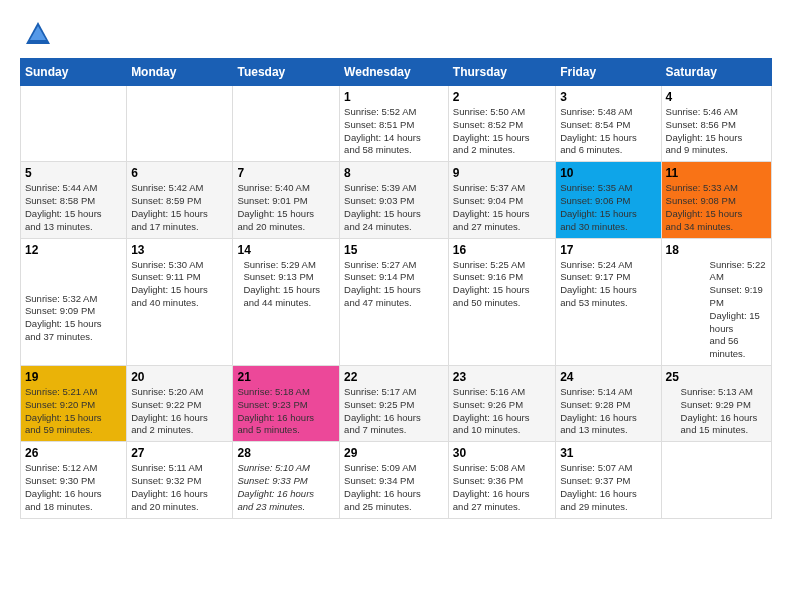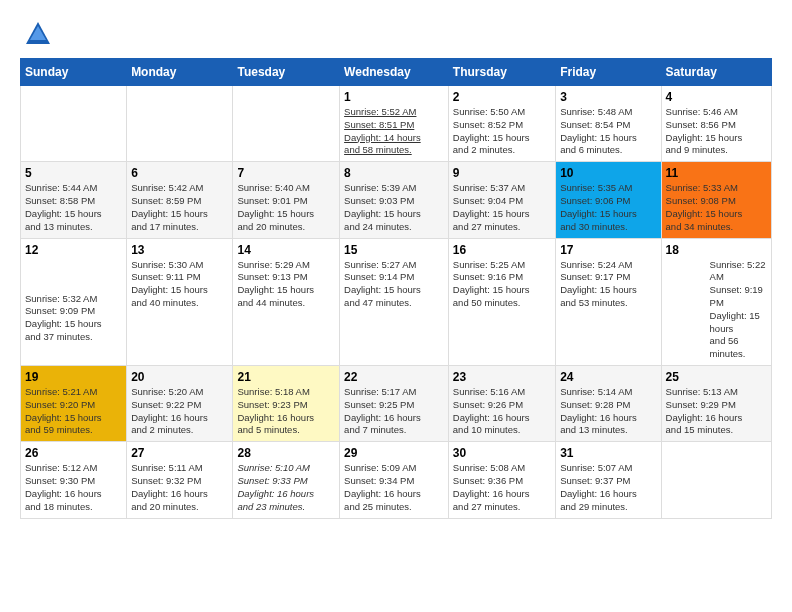--- a/index.html
+++ b/index.html
@@ -123,21 +123,21 @@
         <th>Saturday</th>
       </tr>
   </thead>
   <tbody id="calendar-body">
   <tr>
         <td class="empty-cell"></td>
         <td class="empty-cell"></td>
         <td class="empty-cell"></td>
         <td>
           <div class="day-number">1</div>
-          <div class="day-info" style="white-space: pre-line; text-decoration: underline;">Sunrise: 5:52 AM
+          <div class="day-info" style="white-space: pre-line;">Sunrise: 5:52 AM
 Sunset: 8:51 PM
 Daylight: 14 hours
 and 58 minutes.</div>
         </td>
         <td>
           <div class="day-number">2</div>
           <div class="day-info" style="white-space: pre-line;">Sunrise: 5:50 AM
 Sunset: 8:52 PM
 Daylight: 15 hours
 and 2 minutes.</div>
@@ -218,21 +218,21 @@
         </td>
         <td>
           <div class="day-number">13</div>
           <div class="day-info" style="white-space: pre-line;">Sunrise: 5:30 AM
 Sunset: 9:11 PM
 Daylight: 15 hours
 and 40 minutes.</div>
         </td>
         <td>
           <div class="day-number">14</div>
-          <div class="day-info" style="white-space: pre-line;">Sunrise: 5:29 AM
+          <div class="day-info" style="white-space: pre-line; margin-left: 6px;">Sunrise: 5:29 AM
 Sunset: 9:13 PM
 Daylight: 15 hours
 and 44 minutes.</div>
         </td>
         <td>
           <div class="day-number">15</div>
           <div class="day-info" style="white-space: pre-line;">Sunrise: 5:27 AM
 Sunset: 9:14 PM
 Daylight: 15 hours
 and 47 minutes.</div>
@@ -267,21 +267,21 @@
 Daylight: 15 hours
 and 59 minutes.</div>
         </td>
         <td style="background: rgb(245, 245, 245);">
           <div class="day-number">20</div>
           <div class="day-info" style="white-space: pre-line;">Sunrise: 5:20 AM
 Sunset: 9:22 PM
 Daylight: 16 hours
 and 2 minutes.</div>
         </td>
-        <td style="background: #fef9c3;">
+        <td style="background: #ec4899;">
           <div class="day-number">21</div>
           <div class="day-info" style="white-space: pre-line;">Sunrise: 5:18 AM
 Sunset: 9:23 PM
 Daylight: 16 hours
 and 5 minutes.</div>
         </td>
         <td style="background: rgb(245, 245, 245);">
           <div class="day-number">22</div>
           <div class="day-info" style="white-space: pre-line;">Sunrise: 5:17 AM
 Sunset: 9:25 PM
@@ -297,21 +297,21 @@
         </td>
         <td style="background: rgb(245, 245, 245);">
           <div class="day-number">24</div>
           <div class="day-info" style="white-space: pre-line;">Sunrise: 5:14 AM
 Sunset: 9:28 PM
 Daylight: 16 hours
 and 13 minutes.</div>
         </td>
         <td style="background: rgb(245, 245, 245);">
           <div class="day-number">25</div>
-          <div class="day-info" style="white-space: pre-line;">Sunrise: 5:13 AM
+          <div class="day-info" style="white-space: pre-line; margin-left: 15px;">Sunrise: 5:13 AM
 Sunset: 9:29 PM
 Daylight: 16 hours
 and 15 minutes.</div>
         </td>
       </tr>
       <tr>
         <td>
           <div class="day-number">26</div>
           <div class="day-info" style="white-space: pre-line;">Sunrise: 5:12 AM
 Sunset: 9:30 PM

